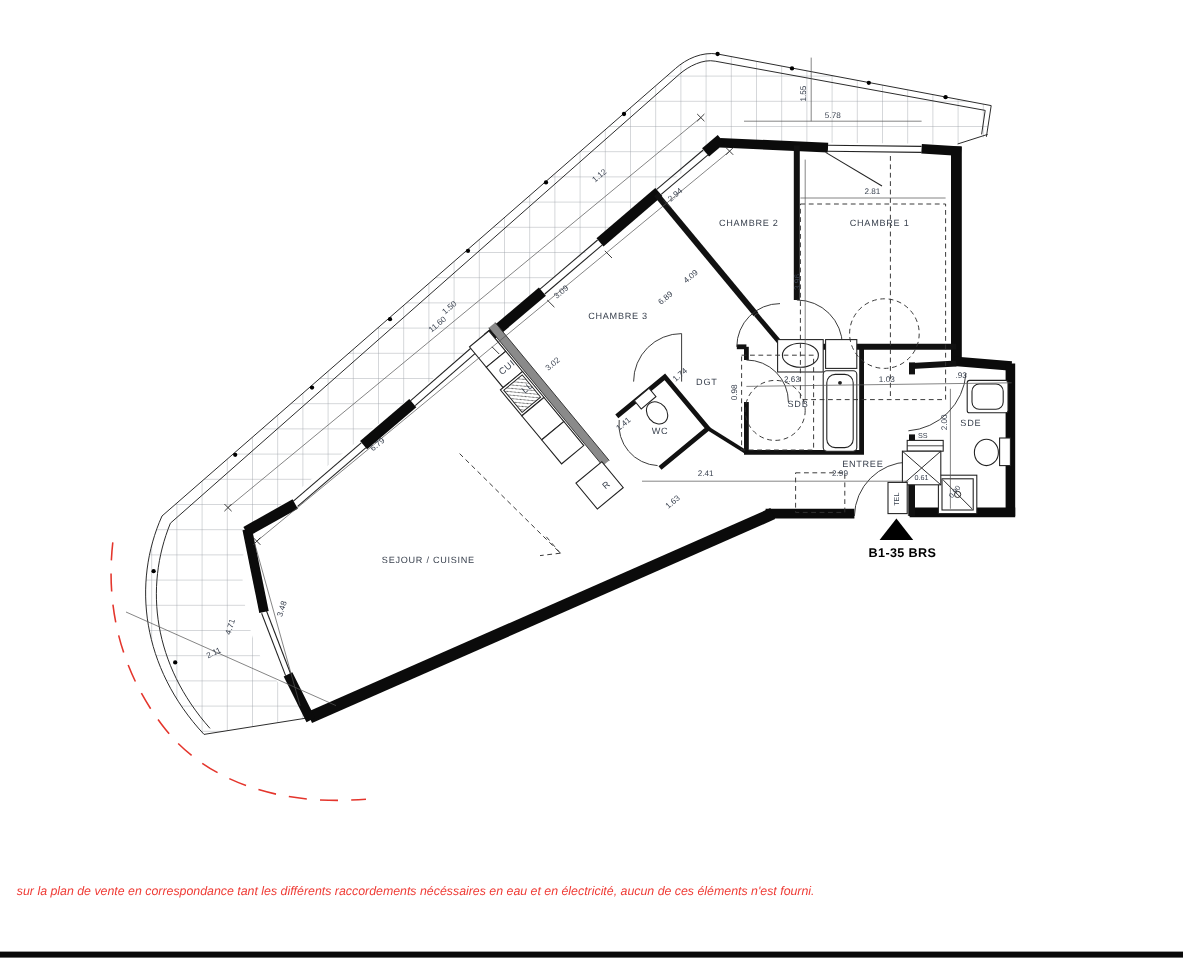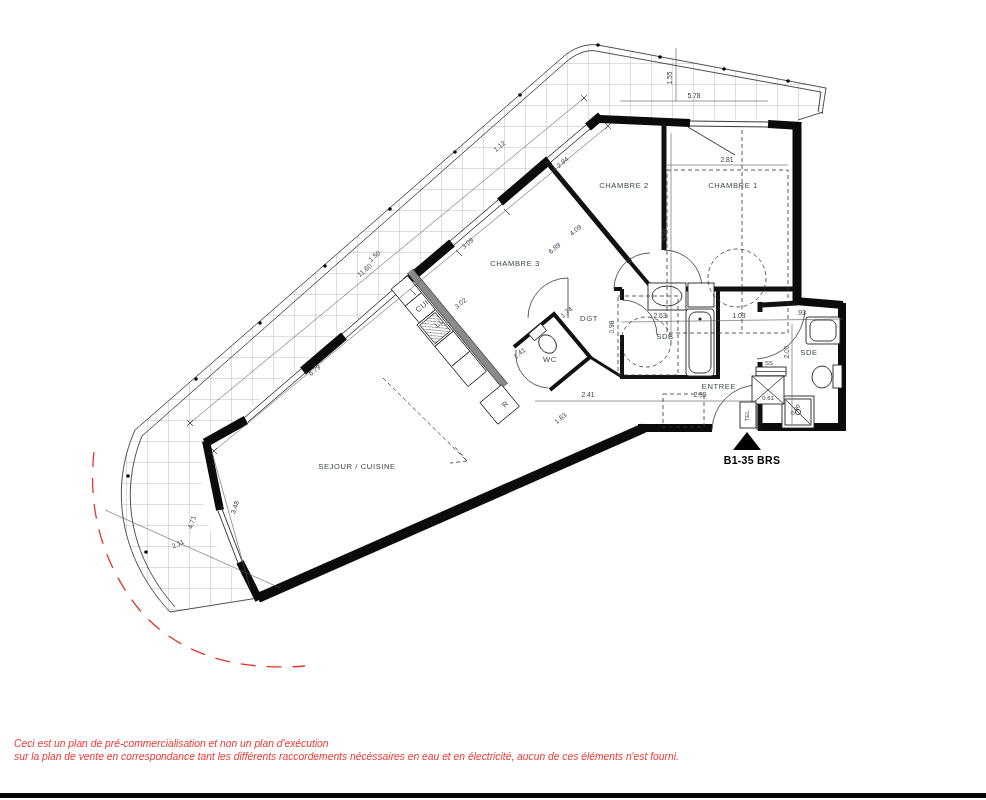--- a/index.html
+++ b/index.html
@@ -258,19 +258,18 @@
 
   <path d="M94,452 C88,505 100,560 138,608 C172,650 230,672 305,666" fill="none" stroke="#e4352c" stroke-width="1.3" stroke-dasharray="15 11"></path>
 
   <g>
     <polygon points="747,432 733,450 761,450" fill="#000"></polygon>
     <text class="unit-label" x="752" y="464" text-anchor="middle">B1-35 BRS</text>
   </g>
 </svg>
 
 <div id="footer">
-  <div>Ceci est un plan de pré-commercialisation et non un plan d'exécution</div>
   <div>sur la plan de vente en correspondance tant les différents raccordements nécéssaires en eau et en électricité, aucun de ces éléments n'est fourni.</div>
 </div>
 
 <div id="bottombar"></div>
 
 </div>
 
 </body></html>

